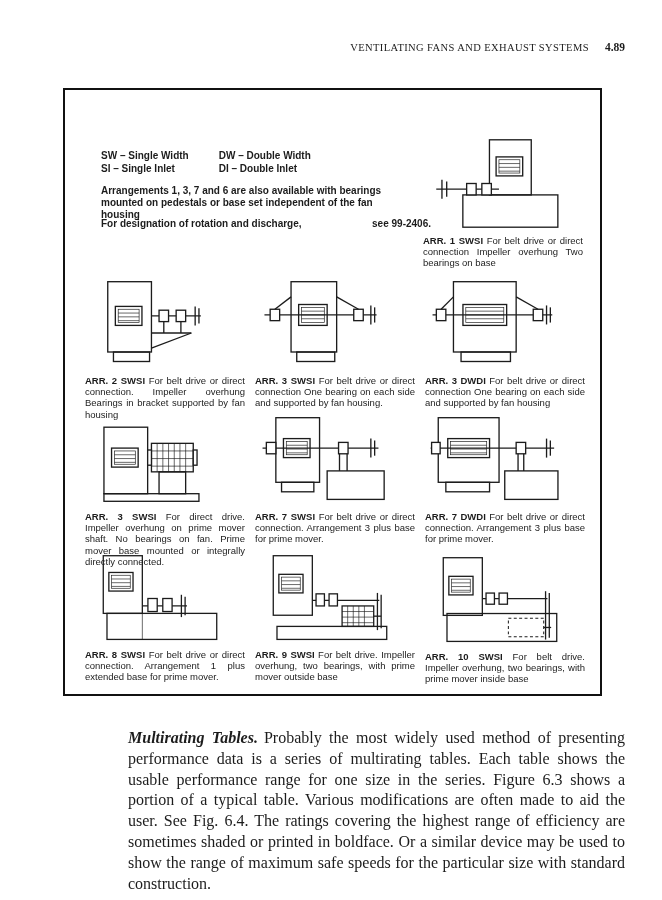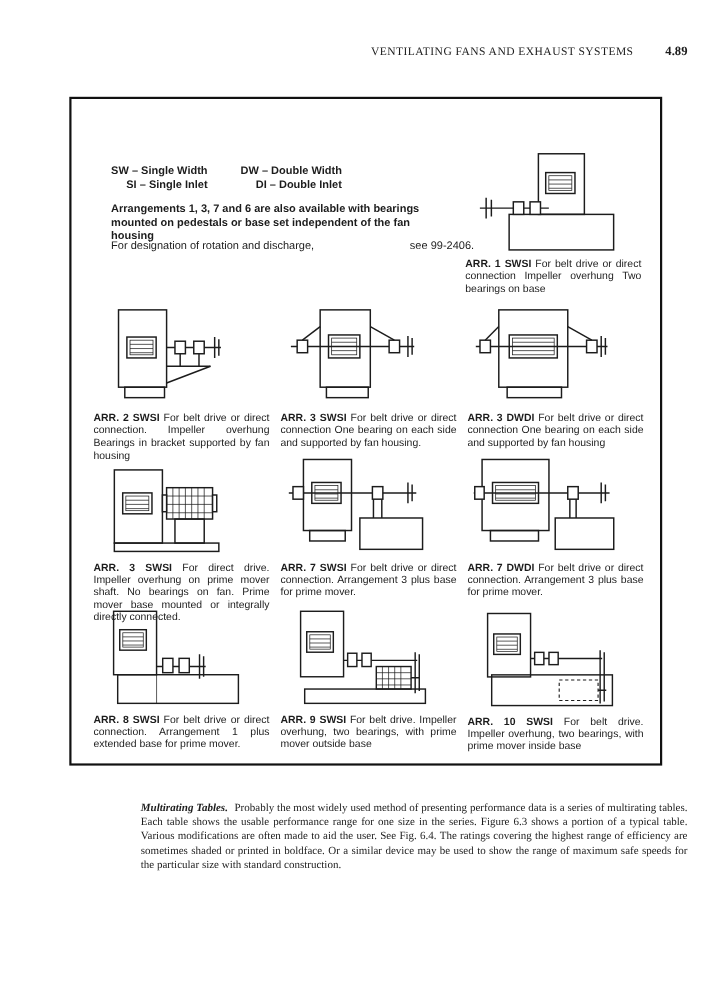--- a/index.html
+++ b/index.html
@@ -4,43 +4,43 @@
 <style>
   html,body { margin:0; padding:0; background:#e8e8e8; }
   .page {
     position:relative; width:662px; height:900px; margin:0 auto;
     background:#ffffff; overflow:hidden;
     font-family:"Liberation Serif", serif; color:#1c1c1c;
   }
   
   .running-head {
     position:absolute; top:41px; right:37px;
-    display:flex; align-items:baseline; gap:29px;
+    display:flex; align-items:baseline; gap:16px;
   }
   .running-head .rh-title { font-size:10.5px; letter-spacing:0.4px; }
   .running-head .rh-page  { font-size:11.5px; font-weight:bold; }
 
   
   .figure-box {
     position:absolute; left:63px; top:88px; width:535px; height:604px;
     border:2px solid #111; background:#fff;
     font-family:"Liberation Sans", sans-serif;
   }
   .legend {
     position:absolute; left:36px; top:60px;
     display:grid; grid-template-rows:repeat(2,auto); grid-auto-flow:column;
     column-gap:30px; row-gap:2px;
-    font-size:10px; font-weight:bold;text-align:right;
+    font-size:10px; font-weight:bold;
   }
   .fig-note {
     position:absolute; left:36px; top:95px; width:312px;
     font-size:10px; font-weight:bold; line-height:1.22;
   }
   .fig-refs { position:absolute; left:36px; top:126px; width:330px;
-    font-size:10px; font-weight:normal; line-height:1.5; }
+    font-size:10px; font-weight:bold; line-height:1.5; }
   .ref-line { display:flex; }
   .ref-see  { margin-left:auto; }
 
   .arr-cell { position:absolute; width:160px; }
   .arr-cell .diag { display:block; margin:0 0 4px 0; }
   .arr-caption {
     margin:0; font-size:9.5px; line-height:1.18; text-align:justify;
   }
   .arr-caption .arr-label { font-weight:bold; }
 
@@ -52,21 +52,21 @@
 
   
   .fig-caption {
     position:absolute; left:63px; top:703px; font-size:10.5px;
   }
   .fig-caption .fc-label { font-weight:bold; margin-right:9px; }
 
   
   .body-para {
     position:absolute; left:128px; top:728px; width:497px;
-    font-size:10px; line-height:1.3; text-align:justify; margin:0;
+    font-size:16px; line-height:1.3; text-align:justify; margin:0;
   }
   .body-para .lead { font-weight:bold; font-style:italic; margin-right:6px; }
 </style>
 </head>
 <body>
 
 <div class="page">
 
   <div class="running-head">
     <span class="rh-title">VENTILATING FANS AND EXHAUST SYSTEMS</span>

